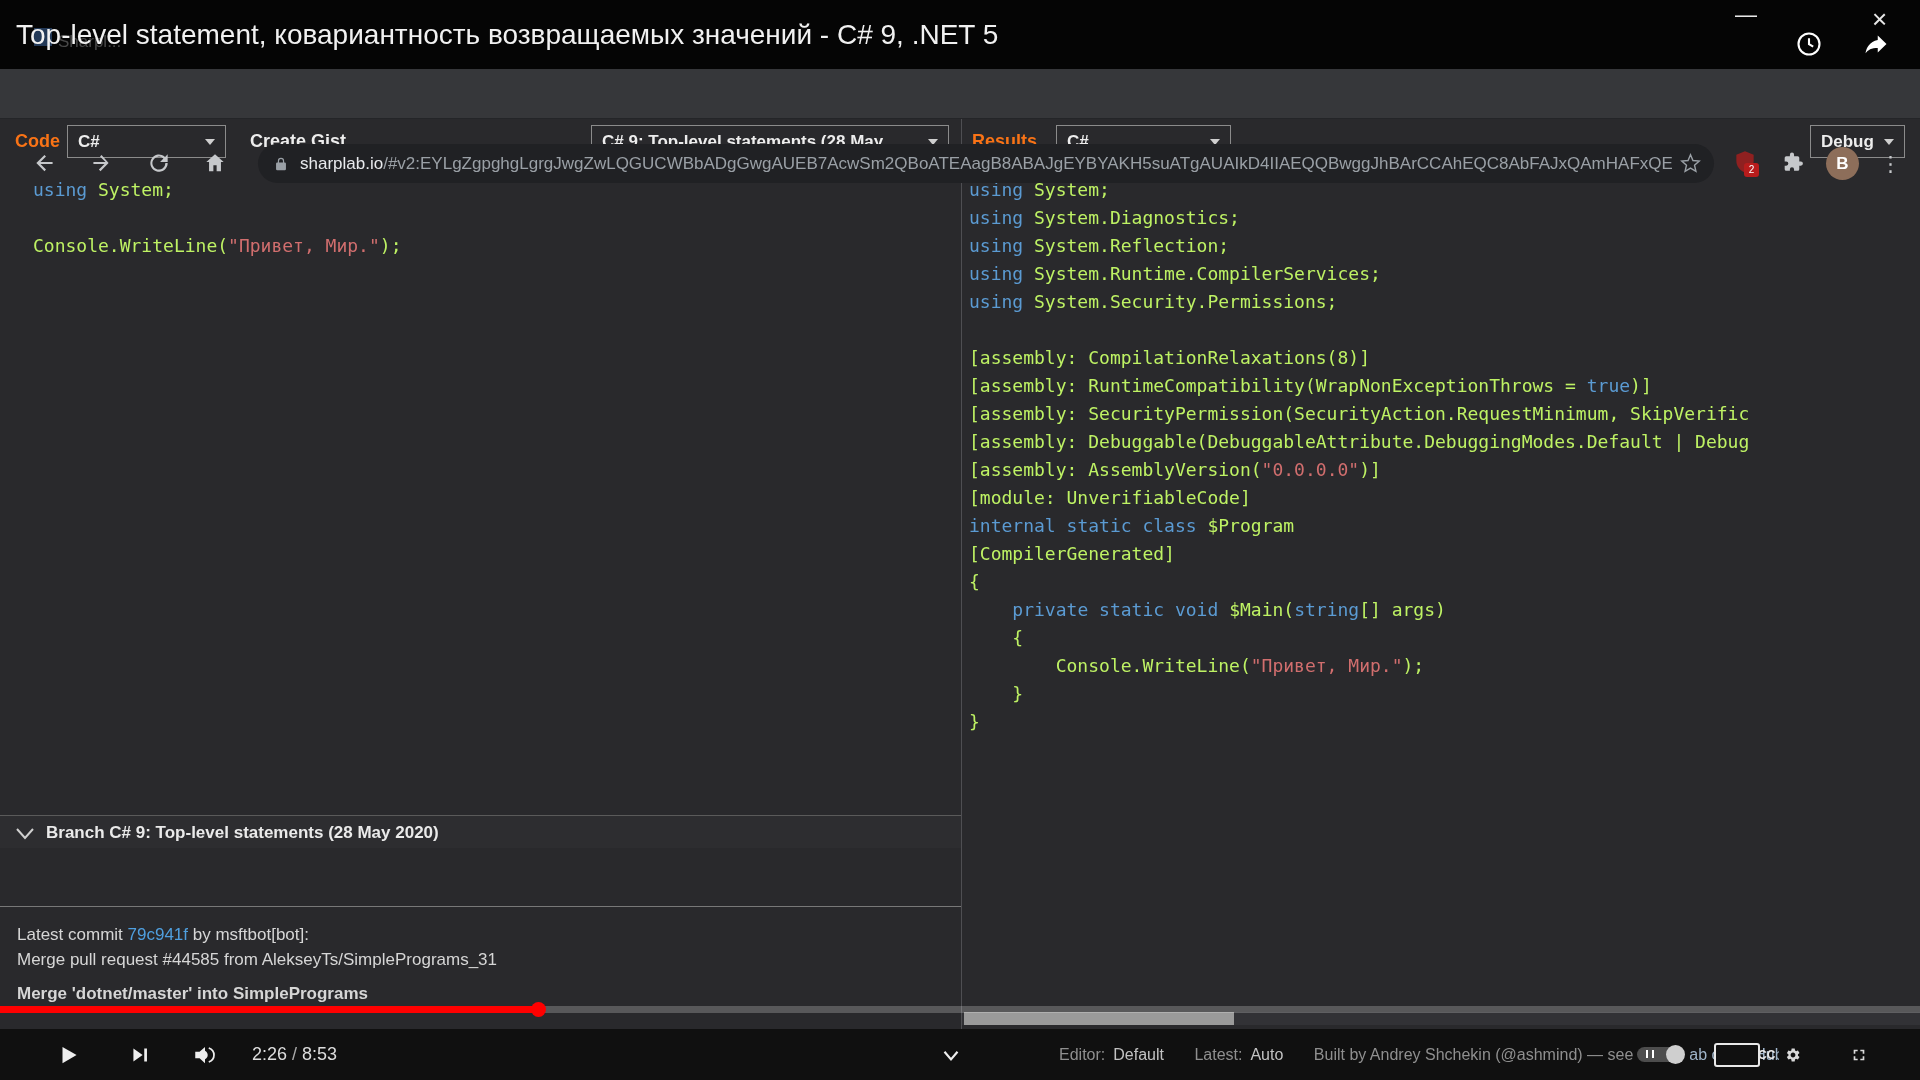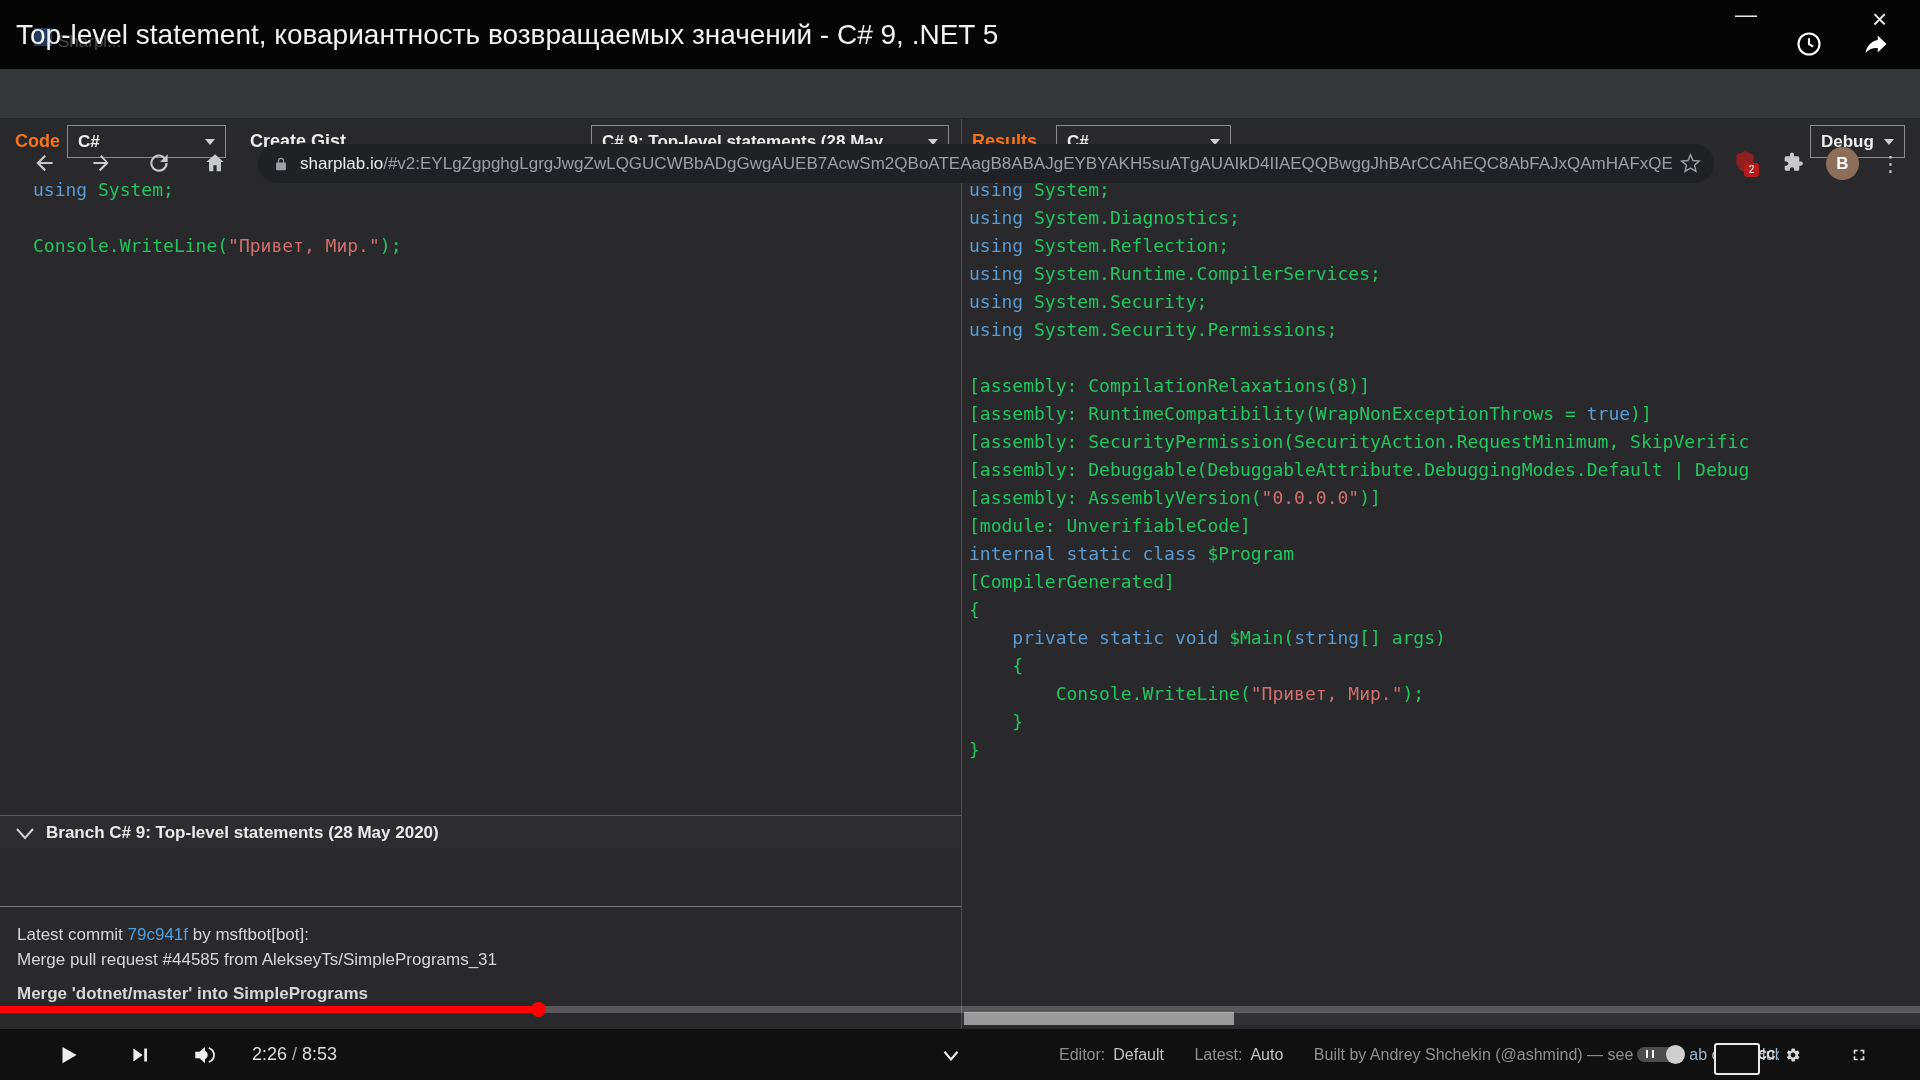--- a/index.html
+++ b/index.html
@@ -51,21 +51,21 @@
   #label-code { left:15px; } #label-results { left:972px; }
   #dd-results-lang { left:1056px; width:175px; }
   #dd-debug { left:1810px; width:95px; }
 
   
   #pane-divider { position:absolute; left:961px; top:119px; width:1px; height:961px; background:#4e4e52; z-index:2; }
   .code { position:absolute; z-index:1; }
   #editor-code { left:33px; top:176px; width:900px; }
   #results-code { left:969px; top:176px; width:949px; overflow:hidden; }
   .cl { height:28px; line-height:28px; font-size:18px; font-family:"DejaVu Sans Mono", monospace; white-space:pre; }
-  .tk-kw { color:#5b9bd3;margin-top:34px; } .tk-str { color:#d16e6e; } .tk-pl { color:#22c55e; }
+  .tk-kw { color:#5b9bd3;margin-top:34px; } .tk-str { color:#d16e6e; } .tk-pl { color:#bef264; }
 
   
   #branch-row { position:absolute; left:0; top:815px; width:961px; height:33px; border-top:1px solid #5a5a5a;
     background:#2d2d30; z-index:1; }
   #branch-chevron { position:absolute; left:15px; top:9px; width:20px; height:16px; }
   #branch-title { position:absolute; left:46px; top:0; line-height:33px; font-size:17px; font-weight:bold; color:#eaeaea; }
   #gh-link { position:absolute; left:17px; top:864px; font-size:17px; color:#4f9fdf; z-index:1; cursor:pointer; }
   #bottom-divider { position:absolute; left:0; top:906px; width:961px; height:1px; background:#787878; z-index:1; }
   #commit-block { position:absolute; left:17px; top:922px; font-size:17px; line-height:25px; color:#d6d6d6; z-index:1; }
   #commit-block .hash { color:#4f9fdf; cursor:pointer; }
@@ -90,21 +90,21 @@
   #sl-footer { position:absolute; left:1059px; top:0; line-height:51px; font-size:16px; color:#8f8f8f; white-space:nowrap; }
   #sl-footer .val { color:#c2c2c2; margin-right:26px; }
   #sl-footer .lbl { margin-right:8px; }
   #sl-footer .lnk { color:#9fb4c8; }
   .ctl-cover { position:absolute; background:#101010; z-index:2; }
   #autoplay-toggle { left:1637px; top:17px; width:52px; height:17px; padding:0; }
   #autoplay-pill { position:absolute; left:0; top:1px; width:46px; height:15px; border-radius:8px; background:#4d4d4d; }
   #autoplay-pause { position:absolute; left:9px; top:4px; width:8px; height:8px;
     border-left:2px solid #fff; border-right:2px solid #fff; }
   #autoplay-knob { position:absolute; left:29px; top:-1px; width:19px; height:19px; border-radius:50%; background:#cfcfcf; }
-  #btn-cc { left:1714px; top:14px; width:36px; height:32px; border:2px solid #e8e8e8; border-radius:3px;
+  #btn-cc { left:1714px; top:14px; width:36px; height:24px; border:2px solid #e8e8e8; border-radius:3px;
     color:#e8e8e8; font-size:12px; font-weight:bold; text-align:center; line-height:20px; cursor:pointer;padding-left:42px; }
   #btn-settings { left:1779px; top:12px; width:28px; height:28px; padding:0 6px; cursor:pointer; }
   #btn-fullscreen { left:1845px; top:12px; width:28px; height:28px; padding:0 6px; cursor:pointer; }
 </style>
 </head>
 <body>
 
 <div id="root">
 
   <div id="toolbar">
@@ -169,21 +169,20 @@
   <div id="editor-code" class="code">
       <div class="cl"><span class="tk-kw">using</span><span class="tk-pl"> System;</span></div>
       <div class="cl">&nbsp;</div>
       <div class="cl"><span class="tk-pl">Console.WriteLine(</span><span class="tk-str">"Привет, Мир."</span><span class="tk-pl">);</span></div>
     </div>
   <div id="results-code" class="code">
       <div class="cl"><span class="tk-kw">using</span><span class="tk-pl"> System;</span></div>
       <div class="cl"><span class="tk-kw">using</span><span class="tk-pl"> System.Diagnostics;</span></div>
       <div class="cl"><span class="tk-kw">using</span><span class="tk-pl"> System.Reflection;</span></div>
       <div class="cl"><span class="tk-kw">using</span><span class="tk-pl"> System.Runtime.CompilerServices;</span></div>
-      <div class="cl"><span class="tk-kw">using</span><span class="tk-pl"> System.Security;</span></div>
       <div class="cl"><span class="tk-kw">using</span><span class="tk-pl"> System.Security.Permissions;</span></div>
       <div class="cl">&nbsp;</div>
       <div class="cl"><span class="tk-pl">[assembly: CompilationRelaxations(8)]</span></div>
       <div class="cl"><span class="tk-pl">[assembly: RuntimeCompatibility(WrapNonExceptionThrows = </span><span class="tk-kw">true</span><span class="tk-pl">)]</span></div>
       <div class="cl"><span class="tk-pl">[assembly: SecurityPermission(SecurityAction.RequestMinimum, SkipVerific</span></div>
       <div class="cl"><span class="tk-pl">[assembly: Debuggable(DebuggableAttribute.DebuggingModes.Default | Debug</span></div>
       <div class="cl"><span class="tk-pl">[assembly: AssemblyVersion(</span><span class="tk-str">"0.0.0.0"</span><span class="tk-pl">)]</span></div>
       <div class="cl"><span class="tk-pl">[module: UnverifiableCode]</span></div>
       <div class="cl"><span class="tk-kw">internal</span><span class="tk-pl"> </span><span class="tk-kw">static</span><span class="tk-pl"> </span><span class="tk-kw">class</span><span class="tk-pl"> $Program</span></div>
       <div class="cl"><span class="tk-pl">[CompilerGenerated]</span></div>

